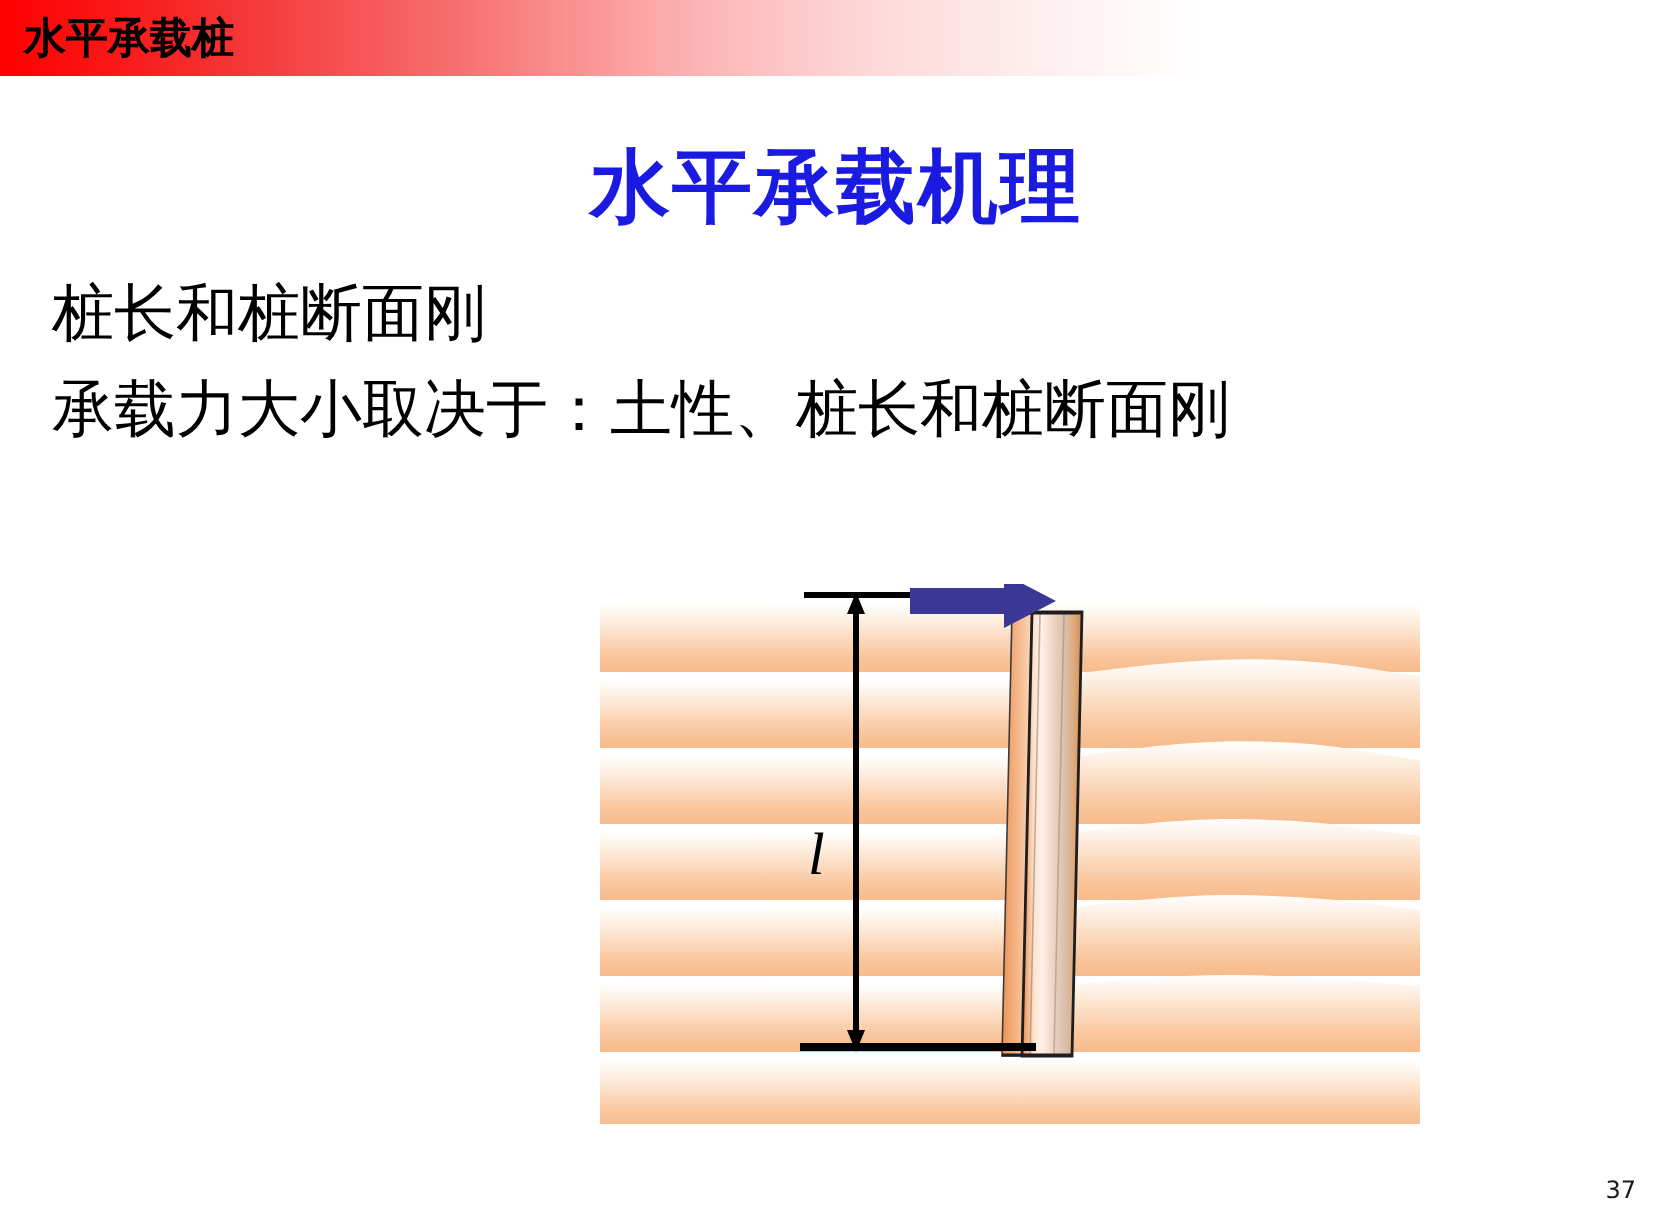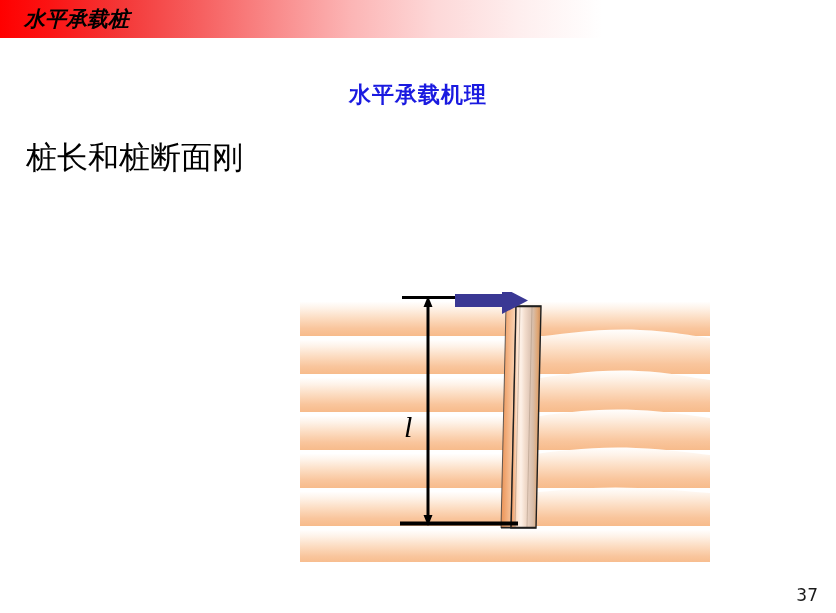--- a/index.html
+++ b/index.html
@@ -29,41 +29,40 @@
         #f66060 24%,
         #f98b8b 33%,
         #fcb5b5 42%,
         #fdd8d8 52%,
         #feeeee 62%,
         #ffffff 72%,
         #ffffff 100%);
   }
   #header-title-text {
     position: absolute;
-    left: 24px;
+    left: 12px;
     top: 5px;
     font-family: "DejaVu Sans", "Liberation Sans", sans-serif;
     font-size: 21px;
     font-weight: 700;
     color: #000000;
     letter-spacing: 0px;
     line-height: 28px;
     white-space: nowrap;
-    font-style: italic;
   }
 
   
   #slide-title {
     position: absolute;
     left: 0;
     top: 73px;
     width: 836px;
     text-align: center;
     font-family: "DejaVu Serif", "Liberation Serif", serif;
-    font-size: 22px;
+    font-size: 40px;
     font-weight: 700;
     color: #1a1ae0;
     letter-spacing: 1px;
     line-height: 42px;
     white-space: nowrap;
   }
 
   
   #body-text {
     position: absolute;
@@ -95,36 +94,37 @@
   #diagram svg {
     display: block;
   }
 
   
   #page-number {
     position: absolute;
     right: 18px;
     bottom: 9px;
     font-family: "DejaVu Sans", "Liberation Sans", sans-serif;
-    font-size: 17px;
+    font-size: 12px;
     color: #1a1a1a;
     line-height: 18px;
   }
 </style>
 </head>
 <body>
 
 <div id="header-banner">
   <div id="header-title-text">水平承载桩</div>
 </div>
 
 <div id="slide-title">水平承载机理</div>
 
 <div id="body-text">
   <div class="body-line">桩长和桩断面刚</div>
+  <div class="body-line">承载力大小取决于：土性、桩长和桩断面刚</div>
 </div>
 
 <div id="diagram">
   <svg width="410" height="270" viewBox="0 0 410 270" xmlns="http://www.w3.org/2000/svg">
     <defs>
 
       <linearGradient id="soilGrad" x1="0" y1="0" x2="0" y2="1">
         <stop offset="0%" stop-color="#fffefd"></stop>
         <stop offset="18%" stop-color="#fef3e9"></stop>
         <stop offset="48%" stop-color="#fcdcc1"></stop>

